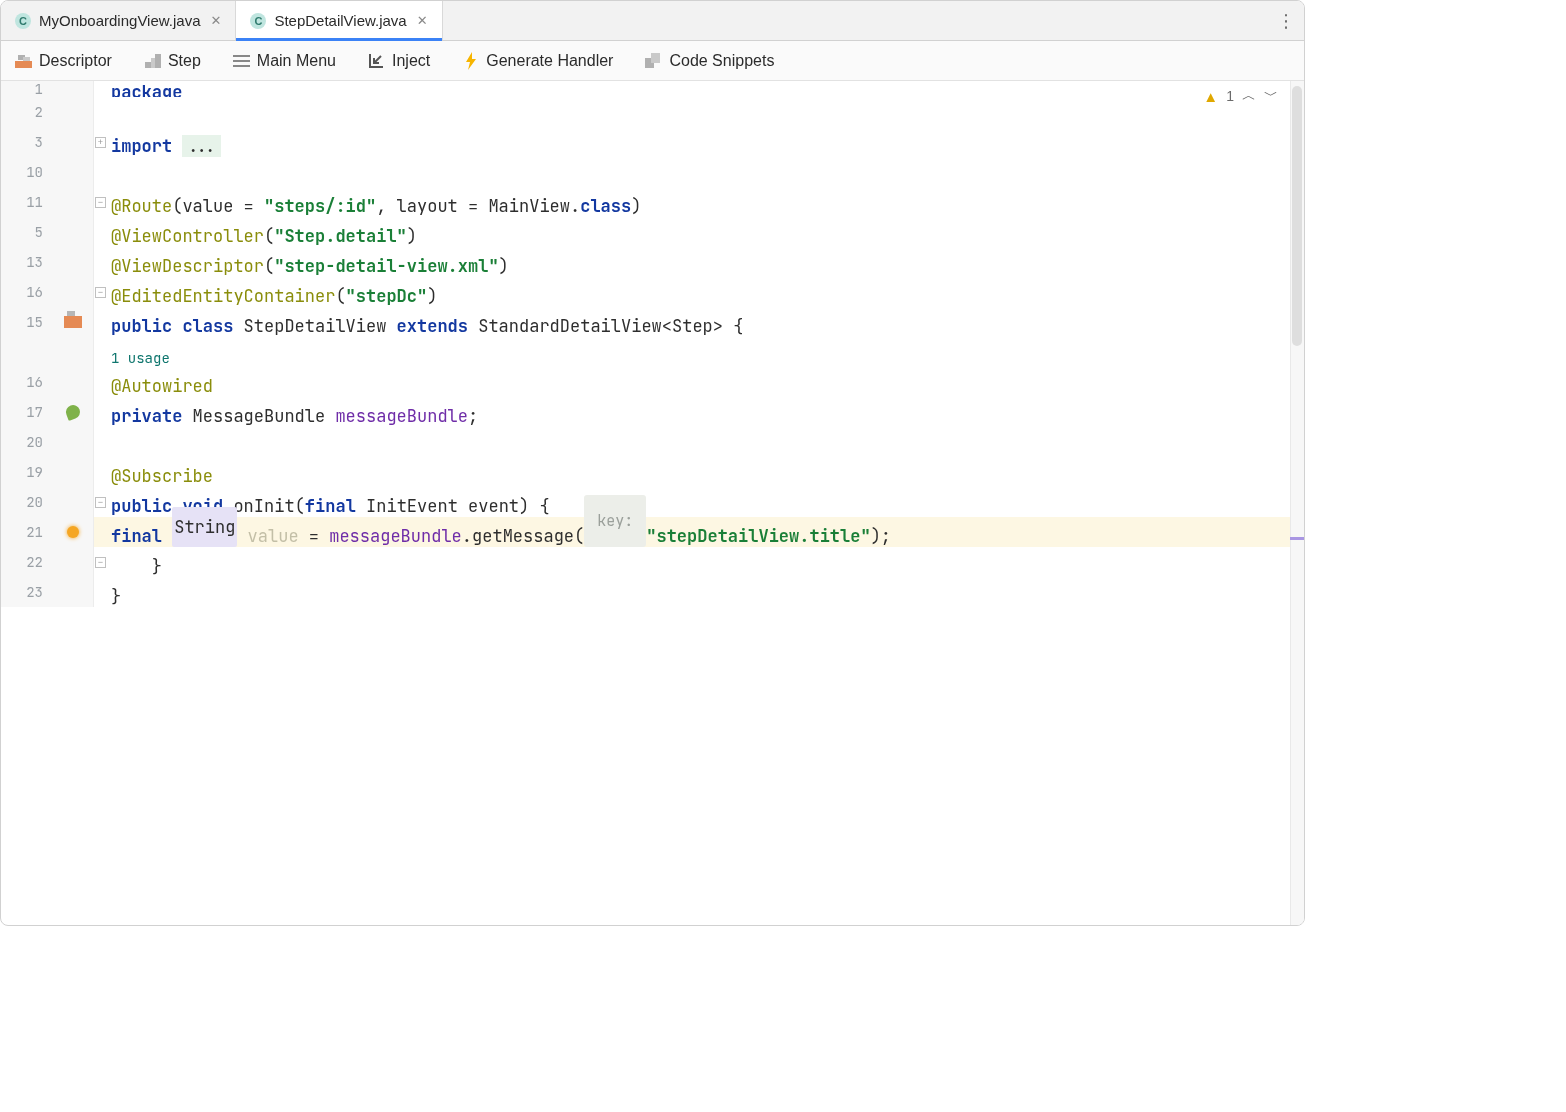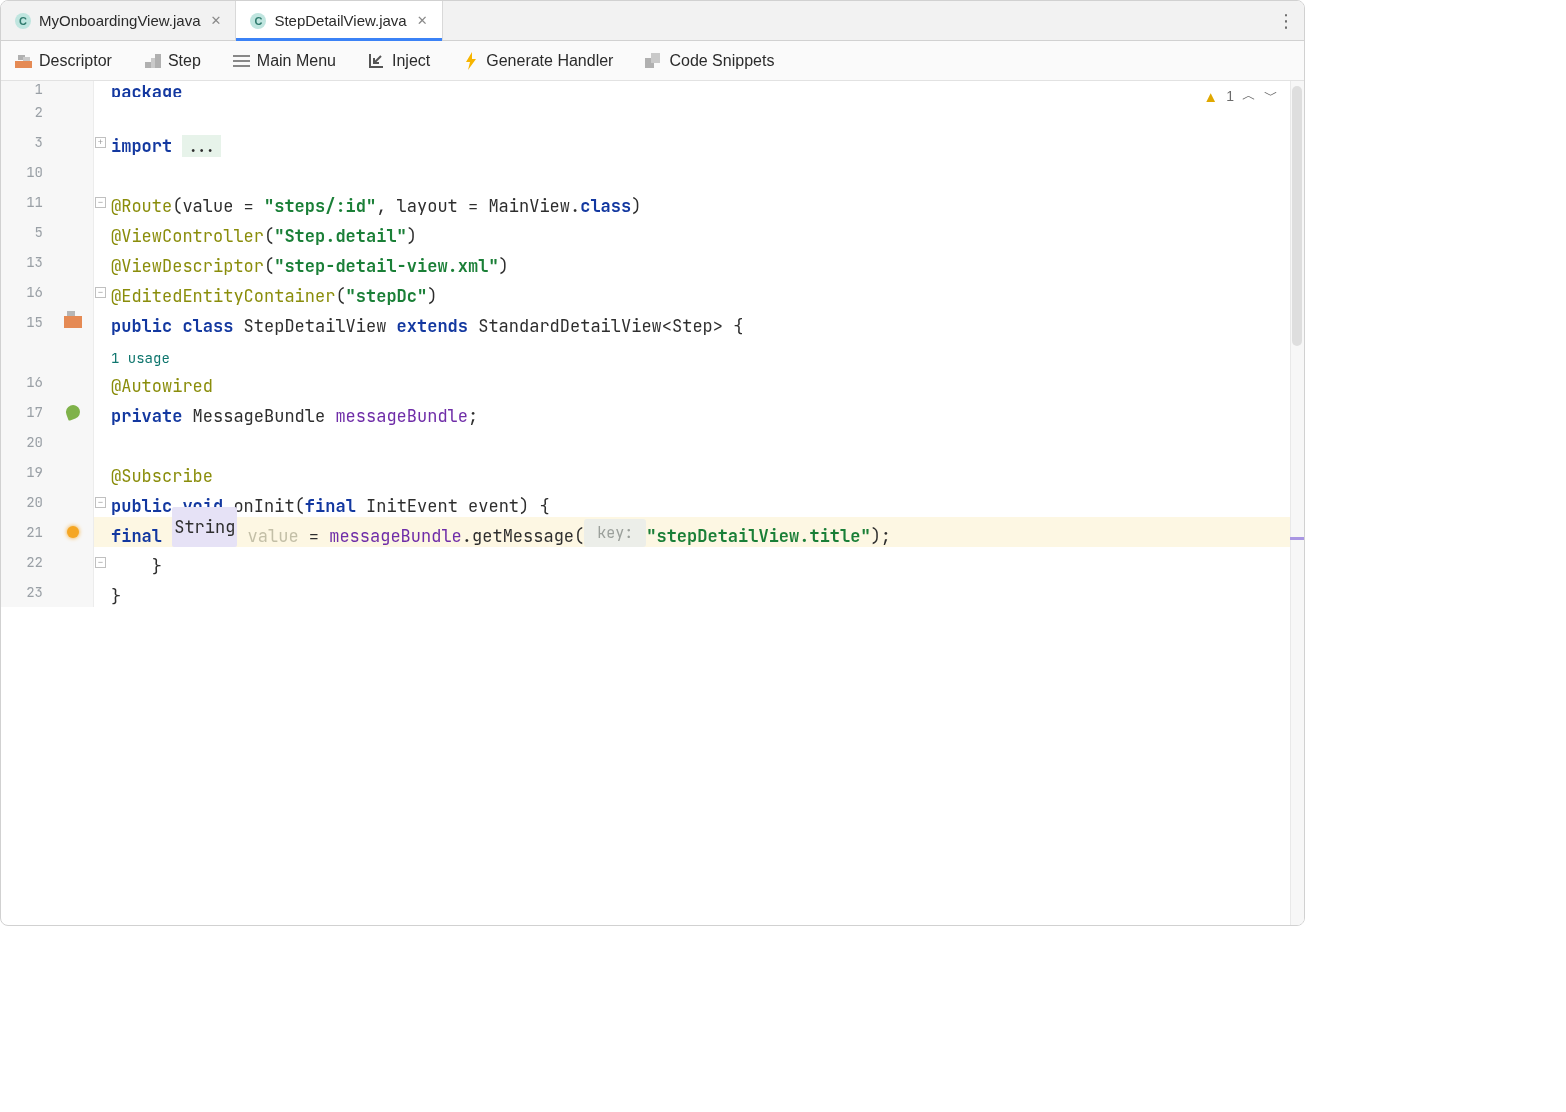--- a/index.html
+++ b/index.html
@@ -30,21 +30,21 @@
   .code { flex: 1; padding-left: 4px; font-family: "JetBrains Mono","Menlo","Consolas",monospace; font-size: 17px; white-space: pre; color: #2e2e2e; height:100%; display:flex; align-items:flex-end; }
   .line.hl .code, .line.hl .fold-col { background: #fdf7e3; }
   .lines { flex:1; display:flex; flex-direction:column; }
 
   
   .kw { color: #1338a0; font-weight: 600; }
   .ann { color: #8a8d0b; }
   .str { color: #1a7f37; font-weight: 600; }
   .mem { color: #6f2da8; }
   .fade{ color: #c3bfa7; }
-  .hint{ color: #9ba09b; background:#eceee9; padding:4px 4px; border-radius:3px; font-size:15px;}
+  .hint{ color: #9ba09b; background:#eceee9; padding:16px 4px; border-radius:3px; font-size:15px;}
   .foldbox { background: #e7f3ea; padding: 0 4px; }
   .typehl { background:#e6e2f6; padding:9px 2px; border-radius:2px; }
 
   
   .rstripe { position:absolute; top:0; right:0; width:14px; height:100%; background:#f7f7f7; border-left:1px solid #e9e9e9; }
   .rstripe .sbar { position:absolute; top:5px; right:2px; width:10px; height:260px; background:#dedede; border-radius:5px; }
   .rstripe .mark { position:absolute; right:0; width:14px; height:3px; background:#a996e3; }
 
   
   .inspect { position:absolute; top:6px; right:26px; display:flex; align-items:center; gap:8px; color:#6b6b6b; font-size:14px; }

